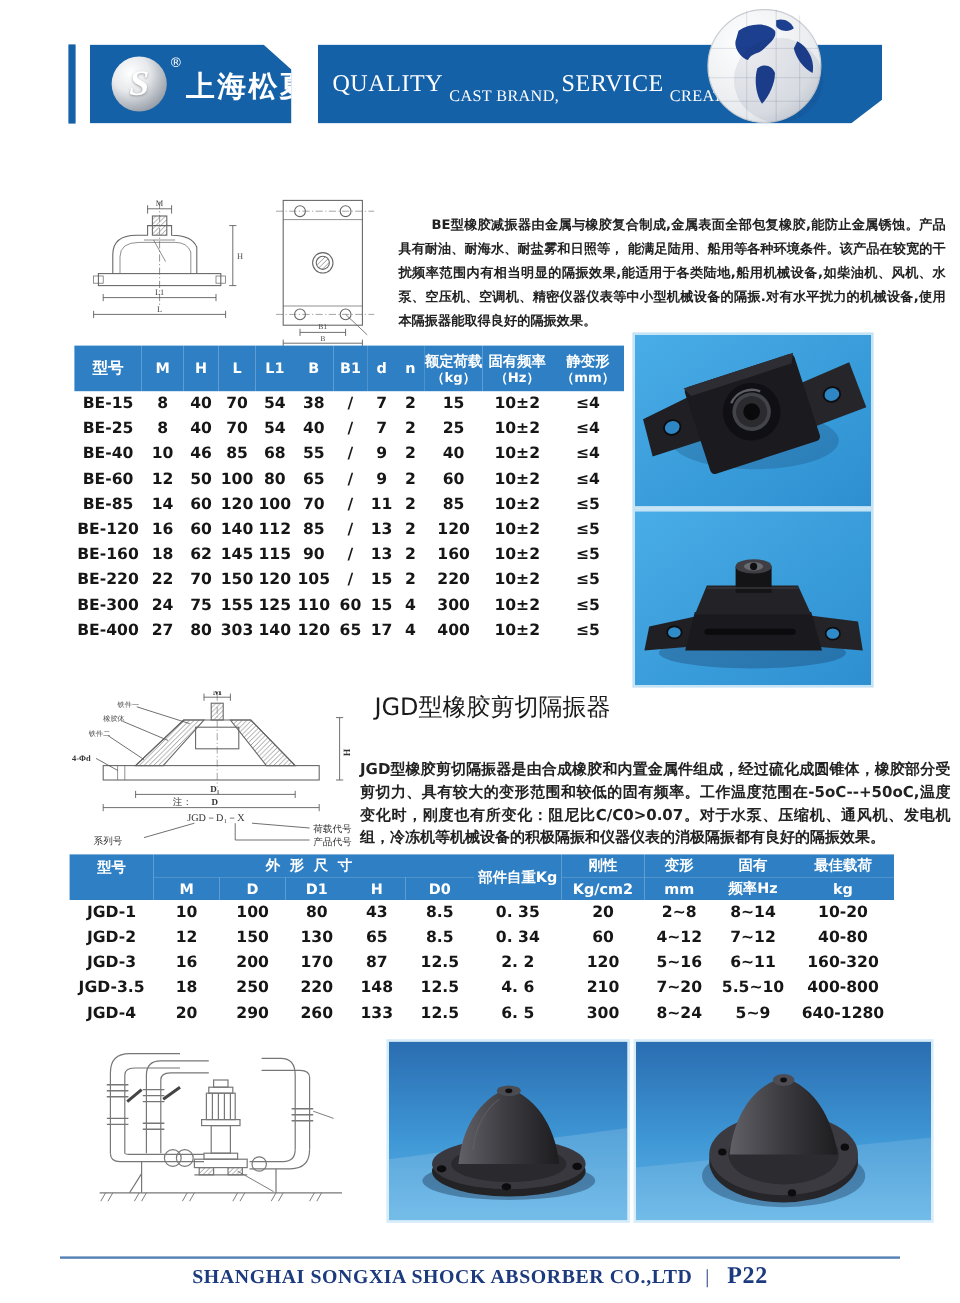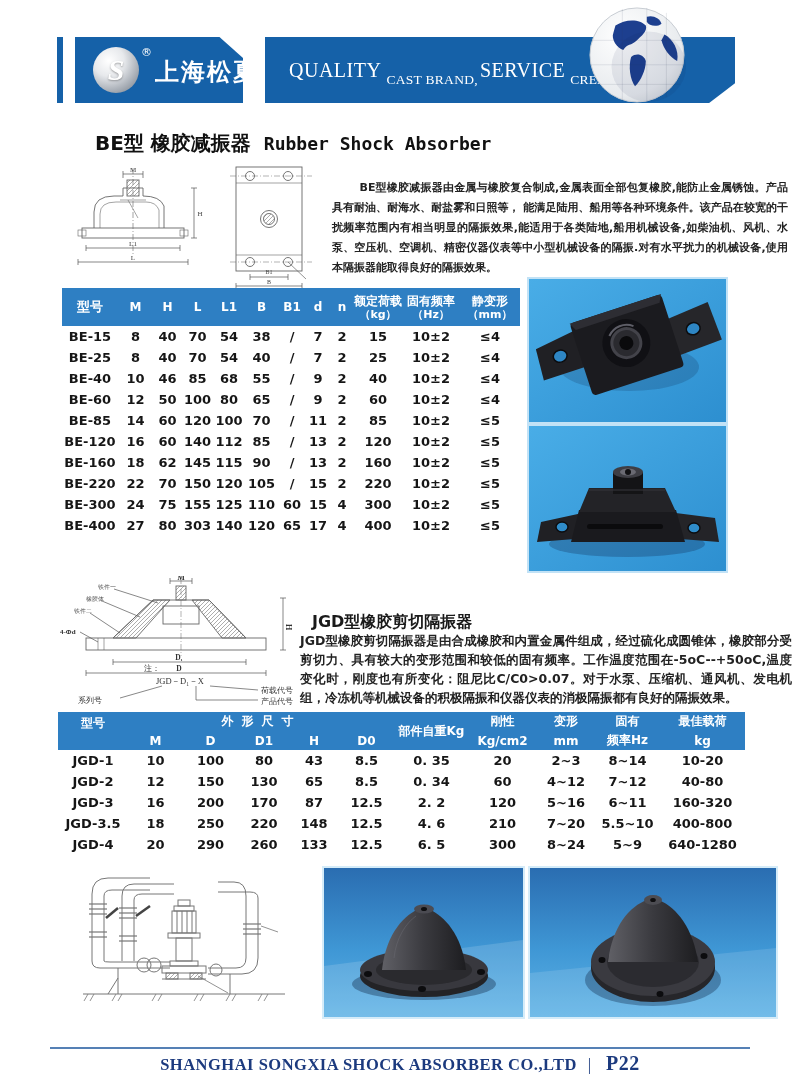--- a/index.html
+++ b/index.html
@@ -13,32 +13,32 @@
             clip-path:polygon(0 0,86% 0,100% 32%,100% 100%,0 100%);}
   .sphere{position:absolute;left:18px;top:10px;width:46px;height:46px;border-radius:50%;
           background:radial-gradient(circle at 34% 30%,#ffffff 0%,#e7e9ec 35%,#9ba2ab 75%,#6e747c 100%);
           display:flex;align-items:center;justify-content:center;}
   .sphere span{font-family:"Liberation Serif",serif;font-style:italic;font-weight:bold;font-size:30px;color:#fff;
           text-shadow:0 1px 2px rgba(0,0,0,.35);}
   .regmark{position:absolute;left:66px;top:9px;color:#fff;font-size:11px;}
   .brand{position:absolute;left:80px;top:19px;color:#fff;font-size:24px;font-weight:bold;letter-spacing:2px;white-space:nowrap;}
   .band{position:absolute;left:265px;top:37px;width:470px;height:66px;background:var(--band-blue,#1561a8);
         clip-path:polygon(0 0,100% 0,100% 70%,94.5% 100%,0 100%);
-        display:flex;align-items:center;padding-left:24px;box-sizing:border-box;
+        display:flex;align-items:center;padding-left:12px;box-sizing:border-box;
         font-family:"Liberation Serif",serif;color:#fff;white-space:nowrap;}
   .tag-big{font-size:20px;letter-spacing:.5px;}
   .tag-small{font-size:13.5px;margin:19px 2px 0 5px;letter-spacing:.3px;}
   .globe{position:absolute;left:588px;top:5px;width:98px;height:100px;}
 
   
   .be-title{position:absolute;left:95px;top:130px;font-size:20px;font-weight:bold;color:#111;white-space:nowrap;}
   .be-title .en{font-family:"DejaVu Sans Mono",monospace;font-size:18px;font-weight:bold;margin-left:6px;}
   .para{position:absolute;text-align:justify;color:#222;font-weight:600;}
   .be-para{left:332px;top:167px;width:456px;font-size:11px;line-height:20px;text-indent:2.5em;}
-  .jgd-title{position:absolute;left:312px;top:612px;font-size:16px;font-weight:bold;color:#1a1a1a;white-space:nowrap;}
+  .jgd-title{position:absolute;left:312px;top:576px;font-size:20px;font-weight:normal;color:#1a1a1a;white-space:nowrap;}
   .jgd-para{left:300px;top:618px;width:492px;font-size:12.5px;line-height:19px;}
 
   
   table.tbl{position:absolute;border-collapse:collapse;table-layout:fixed;}
   .tbl th{background:var(--table-blue,#2e7fc3);color:#fff;font-weight:600;font-size:12px;text-align:center;padding:0;}
   .tbl thead tr{height:19px;}
   .tbl th .l2{display:block;line-height:13px;font-size:11px;}
   .tbl th .l1{display:block;line-height:14px;}
   .tbl td{font-size:13px;font-weight:600;color:#161616;text-align:center;padding:0;height:21px;line-height:21px;}
   #be-table thead tr{height:38px;}
@@ -120,24 +120,20 @@
           <path d="M2,60 H98"></path>
           <path d="M6,80 H94"></path>
         <path d="M35,3 V97"></path>
           <path d="M60,2 V98"></path>
           <path d="M80,7 V93"></path>
       </g>
       <ellipse cx="62" cy="62" rx="38" ry="36" fill="rgba(10,30,80,0.08)"></ellipse>
     </svg>
   </header>
 
-  <div class="be-title">
-    <span>BE型 橡胶减振器</span>
-    <span class="en">Rubber Shock Absorber</span>
-  </div>
 
   <figure class="abs" style="left:76px;top:166px;">
     <svg width="130" height="112" viewBox="0 0 130 112">
       <g stroke="#666" stroke-width="0.9" fill="none">
         <line x1="57" y1="2" x2="57" y2="90" stroke-dasharray="6 2 1 2" stroke-width="0.6"></line>
         <rect x="51" y="14" width="12" height="16" fill="url(#hatch)"></rect>
         <path d="M18,62 L18,46 Q18,30 38,30 L47,30 L47,22 L67,22 L67,30 Q84,30 88,40 L88,62"></path>
         <path d="M24,62 L24,48 Q24,36 40,36 L70,36 Q80,36 83,44 L83,62" stroke-width="0.6"></path>
         <line x1="44" y1="34" x2="70" y2="34" stroke-width="0.6"></line>
         <path d="M52,34 L62,52" stroke-width="0.6"></path>
@@ -527,21 +523,21 @@
 
         <tr>
           <td>JGD-1</td>
           <td>10</td>
           <td>100</td>
           <td>80</td>
           <td>43</td>
           <td>8.5</td>
           <td>0. 35</td>
           <td>20</td>
-          <td>2~3</td>
+          <td>2~8</td>
           <td>8~14</td>
           <td>10-20</td>
         </tr>
 
         <tr>
           <td>JGD-2</td>
           <td>12</td>
           <td>150</td>
           <td>130</td>
           <td>65</td>

